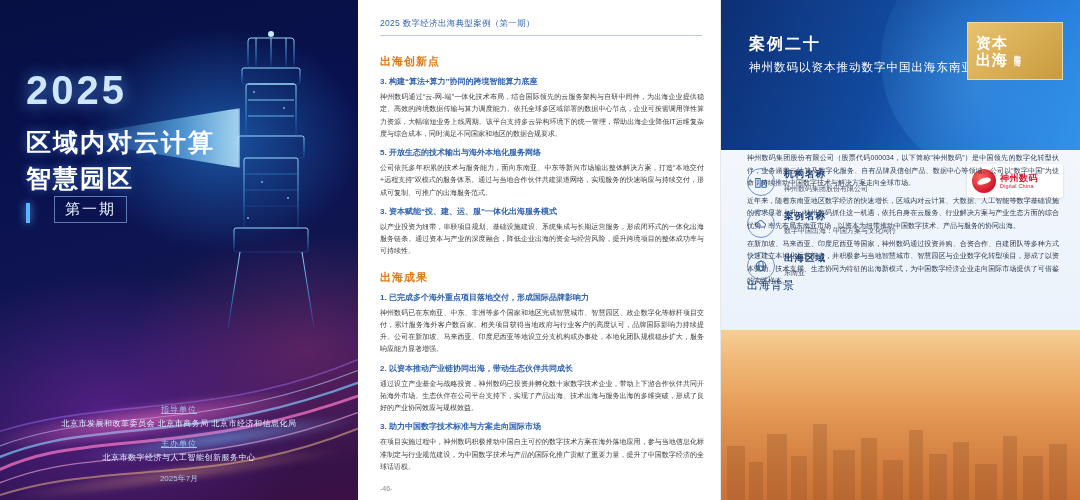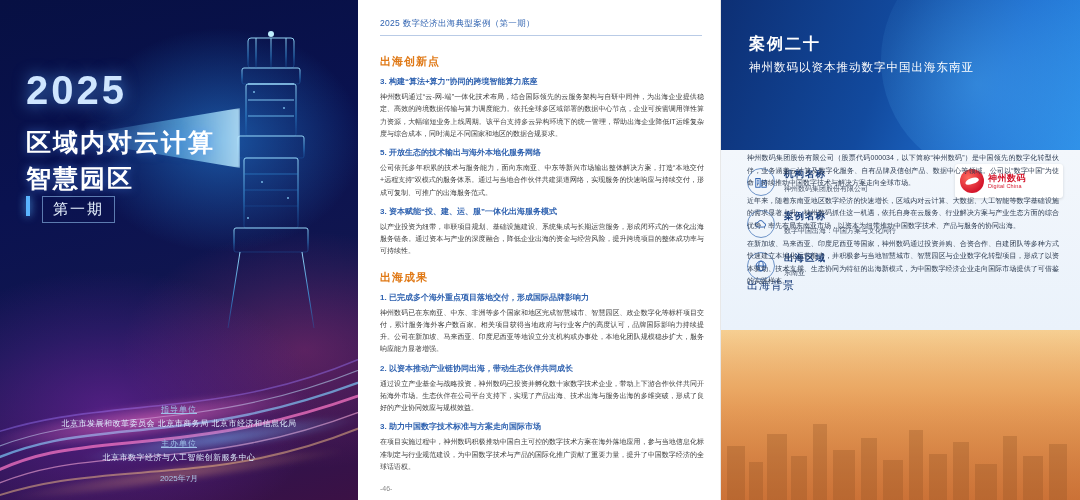--- a/index.html
+++ b/index.html
@@ -95,22 +95,22 @@
     letter-spacing: 2px;
     line-height: 1.45;
     color: #ffffff;
     text-shadow: 0 0 10px rgba(80,150,255,0.6);
   }
   .cover-issue {
     position: absolute;
     left: 26px;
     top: 196px;
     display: flex;
-    align-items: flex-start;
-    gap: 12px;
+    align-items: flex-end;
+    gap: 24px;
   }
   .cover-issue-bar {
     width: 4px;
     height: 20px;
     background: #5ab4ff;
     box-shadow: 0 0 8px rgba(90,180,255,0.9);
   }
   .cover-issue-text {
     font-size: 15px;
     color: #e8f3ff;
@@ -264,21 +264,21 @@
   }
   .cp-mid {
     position: absolute;
     left: 0; right: 0; top: 150px;
     height: 180px;
     background: linear-gradient(180deg, #f3f7fc 0%, #eaf2fb 100%);
   }
   .cp-logo {
     position: absolute;
     right: 18px; top: 14px;
-    width: 108px; height: 34px;
+    width: 96px; height: 34px;
     background: #ffffff;
     border-radius: 3px;
     box-shadow: 0 1px 3px rgba(0,0,0,0.14);
     display: flex;
     align-items: center;
     gap: 4px;
     padding: 0 5px;
     box-sizing: border-box;
   }
   .cp-logo-mark {
@@ -484,20 +484,27 @@
 
   <div class="casepage">
 
     <div class="cp-top">
       <div class="cp-top-deco"></div>
     </div>
 
     <div class="cp-case-no">案例二十</div>
     <div class="cp-case-title">神州数码以资本推动数字中国出海东南亚</div>
 
+    <div class="cp-badge">
+      <div class="cp-badge-main">
+        <div>资本</div>
+        <div>出海</div>
+      </div>
+      <div class="cp-badge-side">数字中国出海</div>
+    </div>
 
     <div class="cp-mid">
 
       <div class="cp-logo">
         <div class="cp-logo-mark"></div>
         <div class="cp-logo-text">
           <div class="cp-logo-cn">神州数码</div>
           <div class="cp-logo-en">Digital China</div>
         </div>
       </div>

